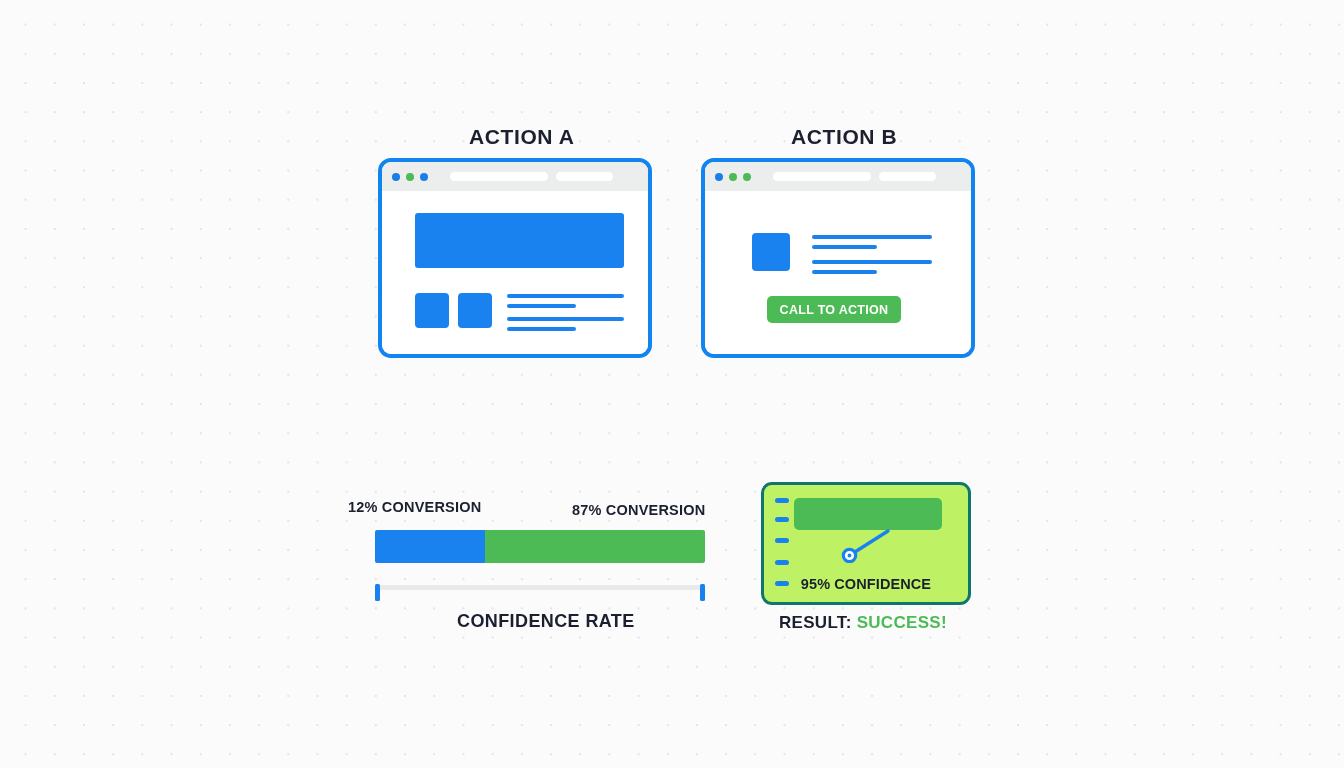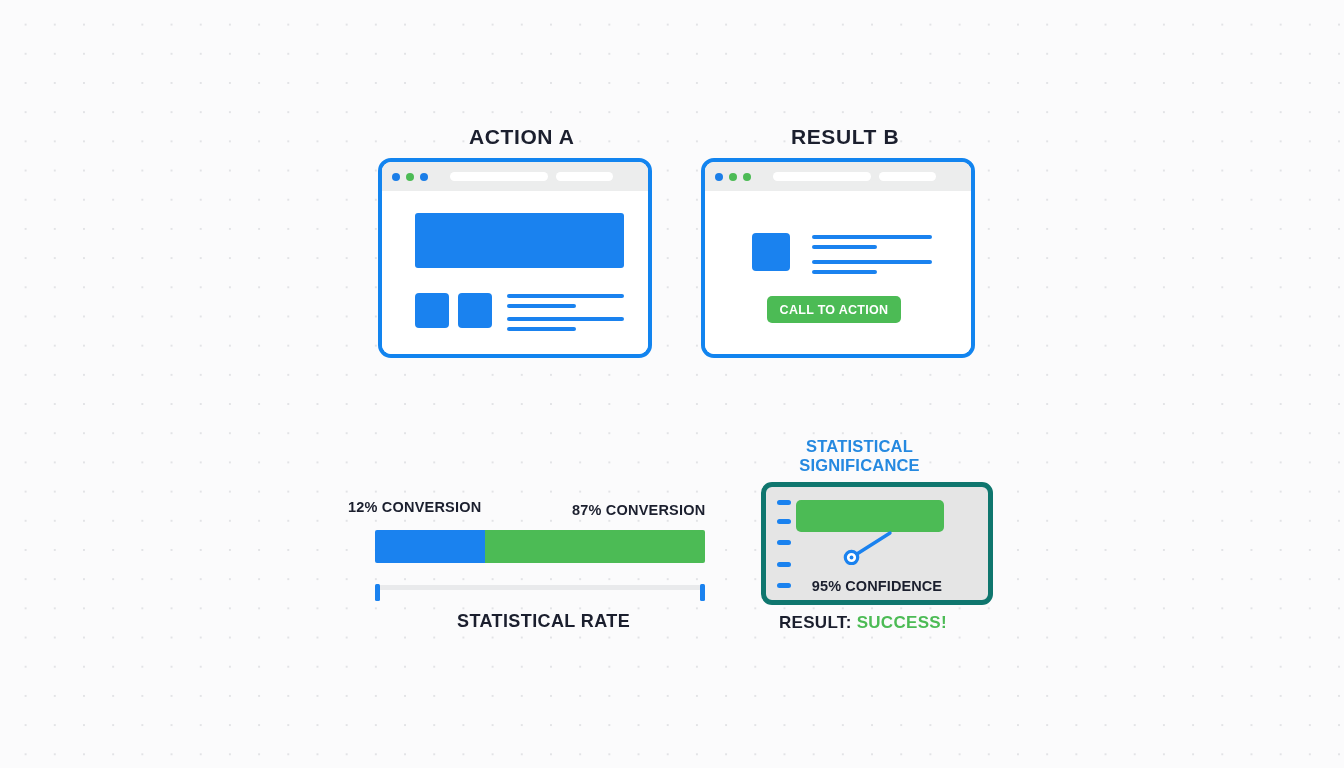--- a/index.html
+++ b/index.html
@@ -200,23 +200,23 @@
     font-size: 16.5px;
     font-weight: bold;
     line-height: 19px;
     color: #2589e0;
     letter-spacing: 0.2px;
   }
 
   #gauge-panel {
     position: absolute;
     left: 761px; top: 482px;
-    width: 232px; height: 123px;
-    background: #e5e5e5;
-    border: 5px solid #0f766e;
+    width: 210px; height: 123px;
+    background: #bef264;
+    border: 3px solid #0f766e;
     border-radius: 11px;
     box-sizing: border-box;
   }
   .gauge-tick {
     position: absolute;
     left: 11px;
     width: 14px; height: 5px;
     background: #1a82ef;
     border-radius: 2.5px;
   }
@@ -287,21 +287,21 @@
         <div id="tile-1" class="tile"></div>
         <div id="tile-2" class="tile"></div>
         <div id="a-line-1" class="text-line"></div>
         <div id="a-line-2" class="text-line"></div>
         <div id="a-line-3" class="text-line"></div>
         <div id="a-line-4" class="text-line"></div>
       </div>
     </div>
   </div>
 
-  <div id="version-b-title" class="version-title">RESULT B</div>
+  <div id="version-b-title" class="version-title">ACTION B</div>
 
   <div id="browser-b" class="browser">
     <div class="browser-chrome">
       <div class="dots">
         <span class="dot dot-blue"></span>
         <span class="dot dot-green"></span>
         <span class="dot dot-green"></span>
       </div>
       <div class="chrome-bars">
         <span class="chrome-bar wide"></span>
@@ -327,26 +327,22 @@
     <div id="conversion-seg-a" style="width: 33.3333%;"></div>
     <div id="conversion-seg-b"></div>
   </div>
 
   <div id="conversion-slider">
     <div id="slider-track"></div>
     <div id="slider-cap-left" class="slider-cap"></div>
     <div id="slider-cap-right" class="slider-cap"></div>
   </div>
 
-  <div id="conversion-rate-title">STATISTICAL RATE</div>
-
-  <div id="stat-heading">
-    <span>STATISTICAL</span><br>
-    <span>SIGNIFICANCE</span>
-  </div>
+  <div id="conversion-rate-title">CONFIDENCE RATE</div>
+
 
   <div id="gauge-panel">
     <div id="gauge-tick-1" class="gauge-tick"></div>
     <div id="gauge-tick-2" class="gauge-tick"></div>
     <div id="gauge-tick-3" class="gauge-tick"></div>
     <div id="gauge-tick-4" class="gauge-tick"></div>
     <div id="gauge-tick-5" class="gauge-tick"></div>
 
     <div id="gauge-bar"></div>
 

